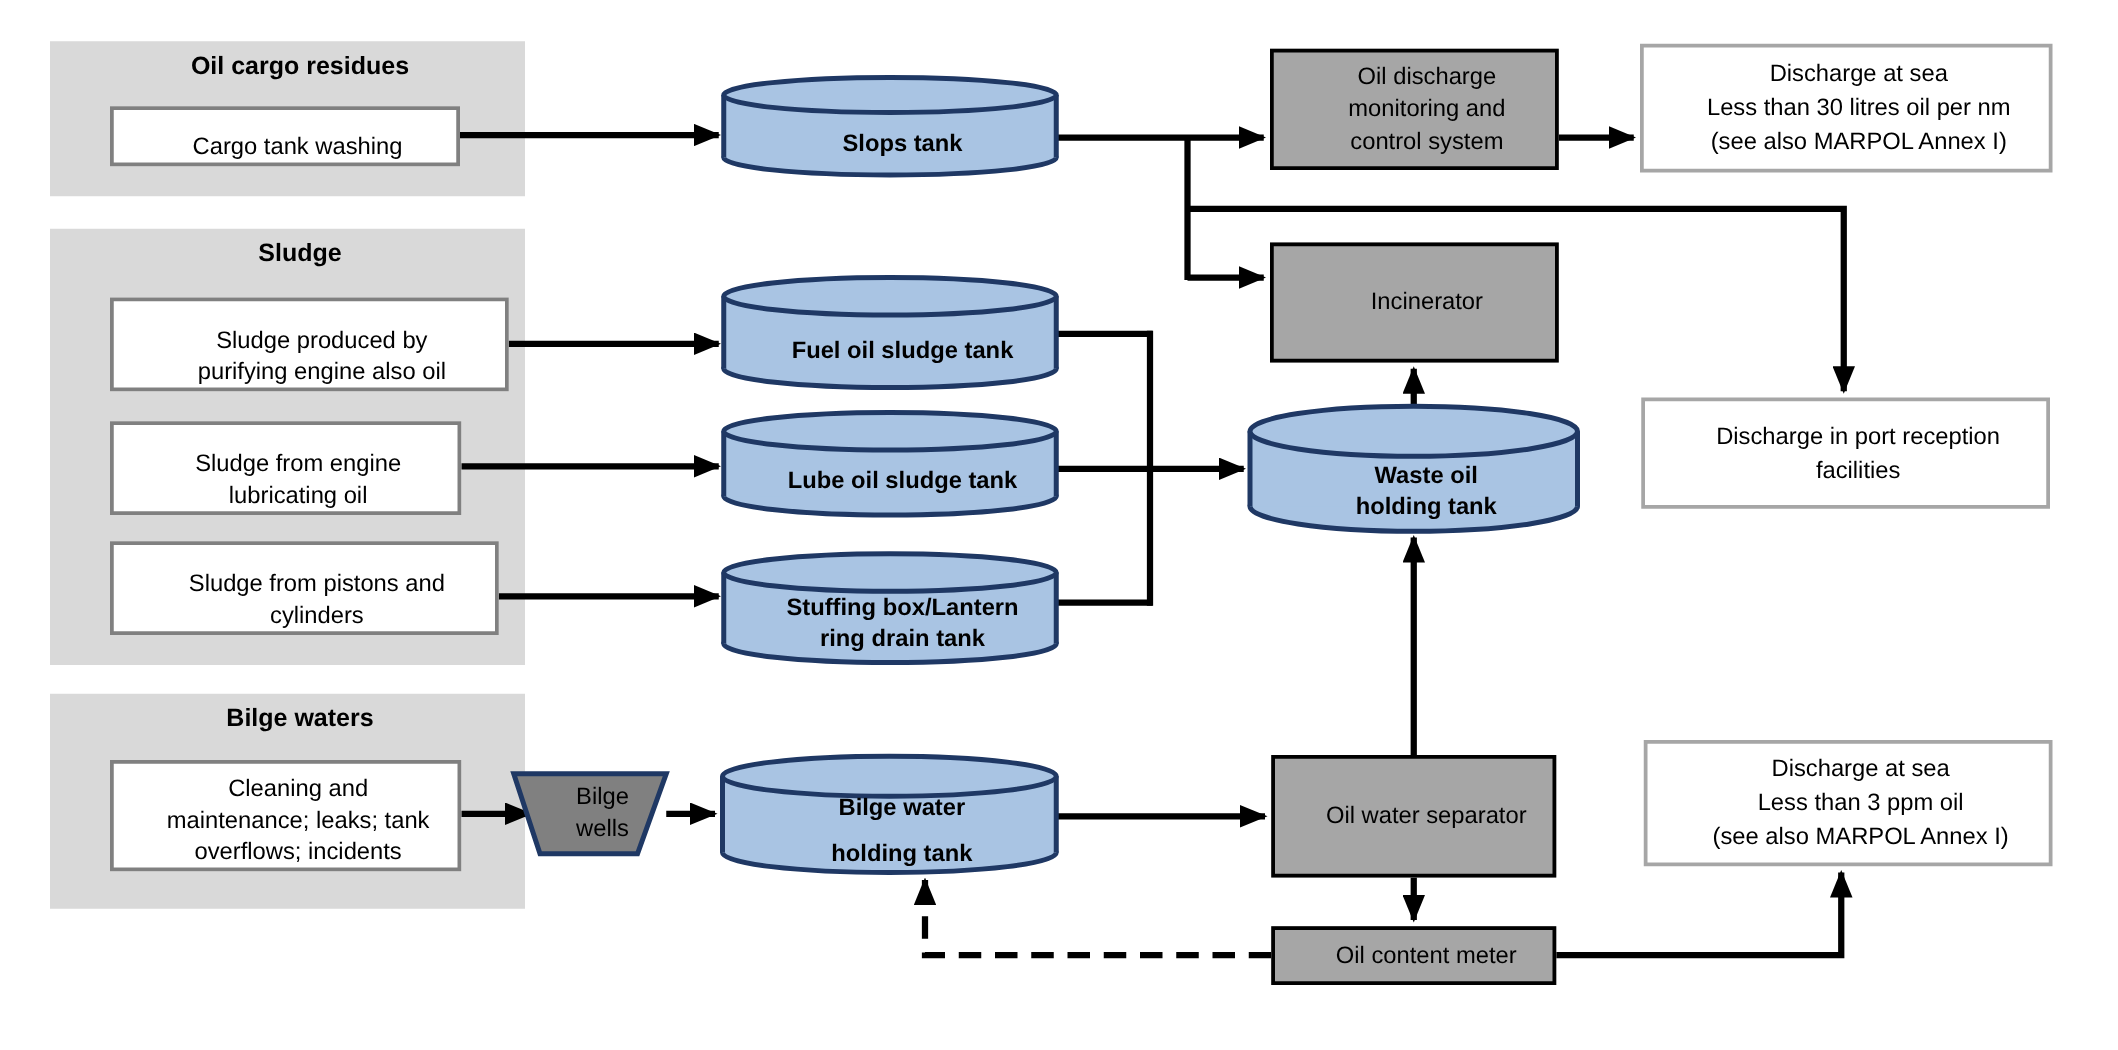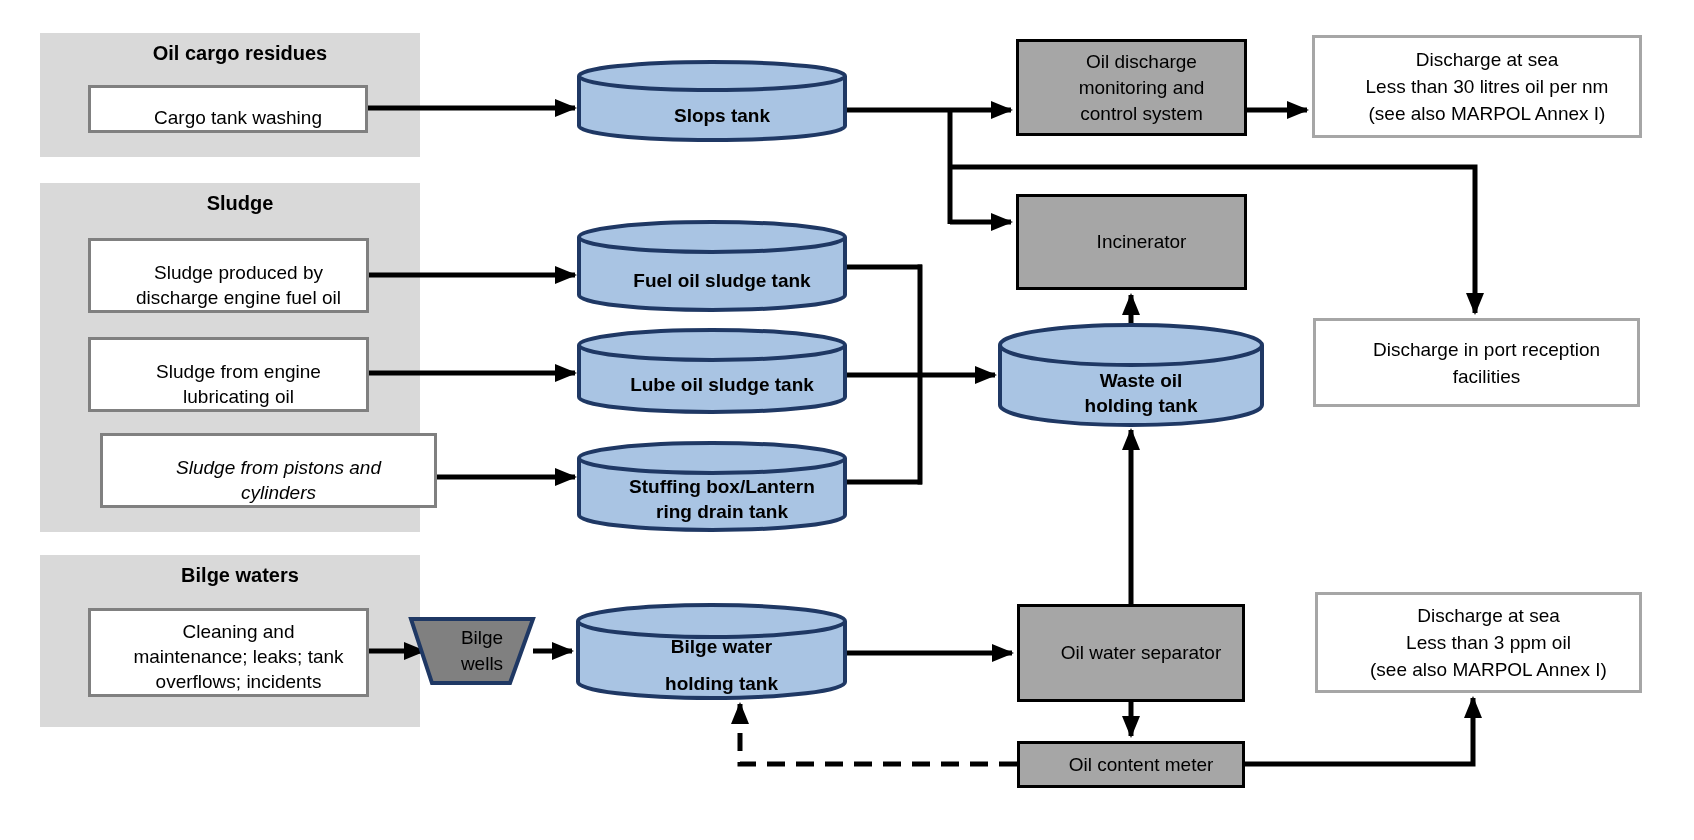--- a/index.html
+++ b/index.html
@@ -109,29 +109,29 @@
     </g>
   </svg>
 
   <div class="abs grp-title center" style="left:40px;top:40px;width:380px;height:26px;">Oil cargo residues</div>
   <div class="abs grp-title center" style="left:40px;top:190px;width:380px;height:26px;">Sludge</div>
   <div class="abs grp-title center" style="left:40px;top:562px;width:380px;height:26px;">Bilge waters</div>
 
   <div class="abs wbox center" style="left:88px;top:85px;width:280px;height:48px;">
       <span class="ln">Cargo tank washing</span>
     </div>
-  <div class="abs wbox center" style="left:88px;top:238px;width:281px;height:75px;">
+  <div class="abs wbox center" style="left:88px;top:238px;width:319px;height:75px;">
       <span class="ln">Sludge produced by</span>
-      <span class="ln">discharge engine fuel oil</span>
+      <span class="ln">purifying engine also oil</span>
     </div>
   <div class="abs wbox center" style="left:88px;top:337px;width:281px;height:75px;">
       <span class="ln">Sludge from engine</span>
       <span class="ln">lubricating oil</span>
     </div>
-  <div class="abs wbox center" style="left:100px;top:433px;width:337px;height:75px;font-style:italic;">
+  <div class="abs wbox center" style="left:88px;top:433px;width:311px;height:75px;">
       <span class="ln">Sludge from pistons and</span>
       <span class="ln">cylinders</span>
     </div>
   <div class="abs wbox center" style="left:88px;top:608px;width:281px;height:89px;">
       <span class="ln">Cleaning and</span>
       <span class="ln">maintenance; leaks; tank</span>
       <span class="ln">overflows; incidents</span>
     </div>
 
   <div class="abs tlabel center" style="left:579px;top:90px;width:266px;height:50px;">

